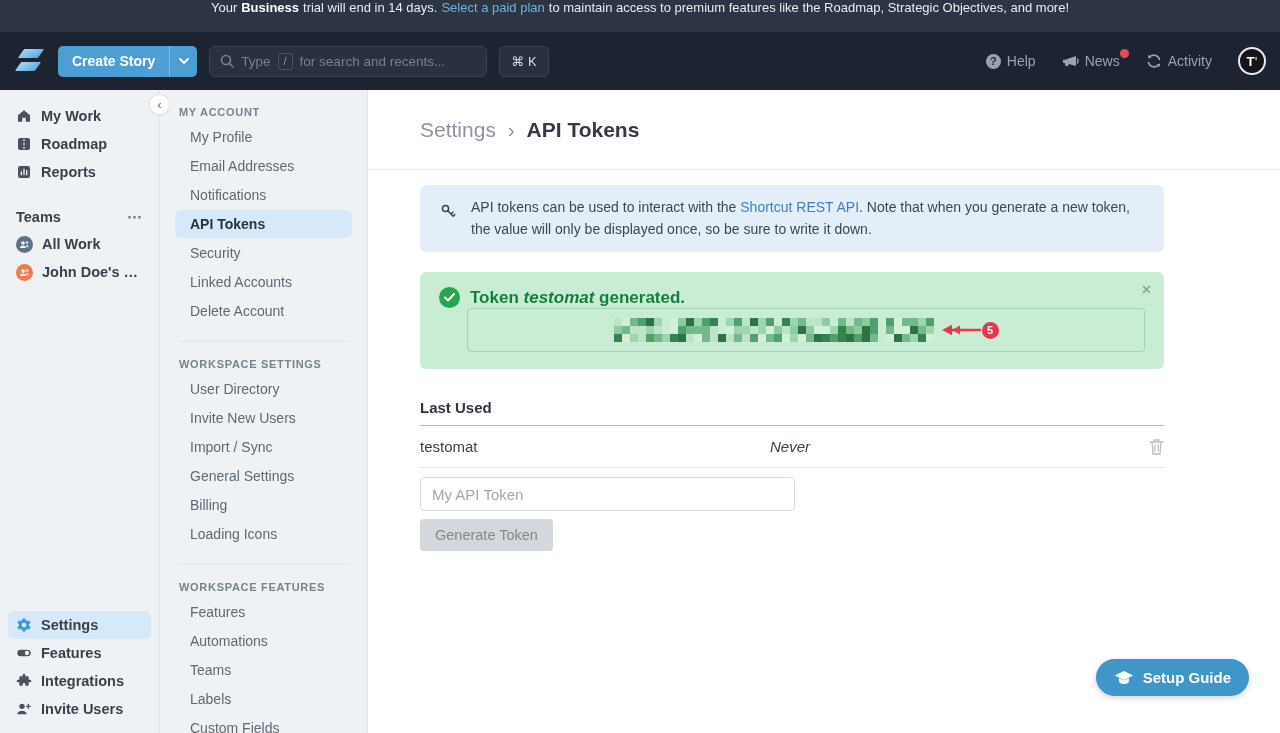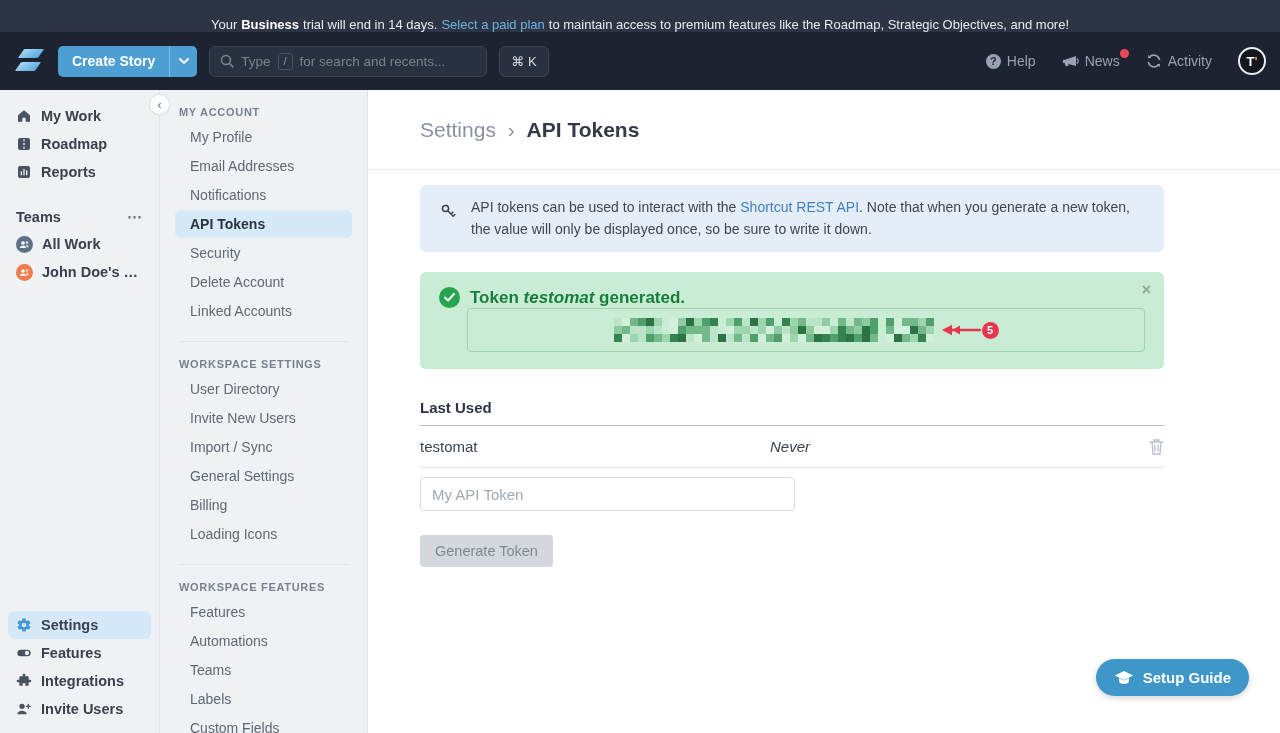--- a/index.html
+++ b/index.html
@@ -1,21 +1,21 @@
 <!DOCTYPE html>
 <html><head>
 <meta charset="utf-8">
 <style>
   * { margin:0; padding:0; box-sizing:border-box; }
   html,body { width:1280px; height:733px; overflow:hidden; background:#fff;
     font-family:"Liberation Sans", sans-serif; }
 
   
   .banner { height:32px; background:#2d3444; color:#e8ebf0; font-size:13px;
-    display:flex; align-items:flex-end; justify-content:center; gap:4px; }
+    display:flex; align-items:flex-start; justify-content:center; gap:4px; }
   .banner b { font-weight:700; color:#fff; }
   .banner a { color:#6fb3e3; text-decoration:none; cursor:pointer; }
 
   
   .topnav { height:58px; background:#1d2331; display:flex; align-items:center; padding:0 14px; }
   .logo { width:32px; height:30px; position:relative; margin-right:12px; flex:0 0 auto; }
   .logo i { position:absolute; width:20px; height:9px; transform:skewX(-35deg);
     background:linear-gradient(135deg,#a9d9f6,#58a6dc); border-radius:1px; }
   .logo i:first-child { left:7px; top:3px; }
   .logo i:last-child  { left:4px; top:16px; }
@@ -121,21 +121,21 @@
   .thead { font-size:15px; font-weight:700; color:#2e3542; padding:8px 0 9px;
     border-bottom:1px solid #b9bfc7; }
   .tbody-row { font-size:15px; color:#3a424e; padding:12px 0; border-bottom:1px solid #e1e4e8; }
   .never { font-style:italic; }
   .trash { color:#b9c0c8; cursor:pointer; display:flex; }
 
   .form-label { margin-top:28px; font-size:15px; font-weight:700; color:#2e3542; }
   .token-input { margin-top:9px; width:375px; height:34px; border:1px solid #d6dade; border-radius:4px;
     padding:0 11px; font-size:15px; color:#3a424e; font-family:"Liberation Sans",sans-serif; outline:none; }
   .token-input::placeholder { color:#a0a8b1; }
-  .gen-btn { margin-top:24px; background:#d4d7db; border:none; border-radius:4px; padding:8px 15px;
+  .gen-btn { margin-top:8px; background:#d4d7db; border:none; border-radius:4px; padding:8px 15px;
     font-size:14.5px; color:#81898f; font-family:"Liberation Sans",sans-serif; cursor:default; }
 
   .setup-guide { position:fixed; right:31px; bottom:37px; height:37px; border:none; border-radius:19px;
     background:#3e96c9; color:#fff; font-size:15px; font-weight:700; padding:0 18px;
     display:flex; align-items:center; gap:9px; cursor:pointer;
     font-family:"Liberation Sans",sans-serif; box-shadow:0 2px 6px rgba(0,0,0,.18); }
 </style>
 </head>
 <body>
 
@@ -287,22 +287,22 @@
     </div>
   </nav>
 
   <nav class="settings-nav">
     <div class="sec-title">MY ACCOUNT</div>
     <div class="snav-item">My Profile</div>
     <div class="snav-item">Email Addresses</div>
     <div class="snav-item">Notifications</div>
     <div class="snav-item active">API Tokens</div>
     <div class="snav-item">Security</div>
+    <div class="snav-item">Linked Accounts</div>
     <div class="snav-item">Delete Account</div>
-    <div class="snav-item">Linked Accounts</div>
 
     <div class="snav-divider"></div>
 
     <div class="sec-title">WORKSPACE SETTINGS</div>
     <div class="snav-item">User Directory</div>
     <div class="snav-item">Invite New Users</div>
     <div class="snav-item">Import / Sync</div>
     <div class="snav-item">General Settings</div>
     <div class="snav-item">Billing</div>
     <div class="snav-item">Loading Icons</div>

